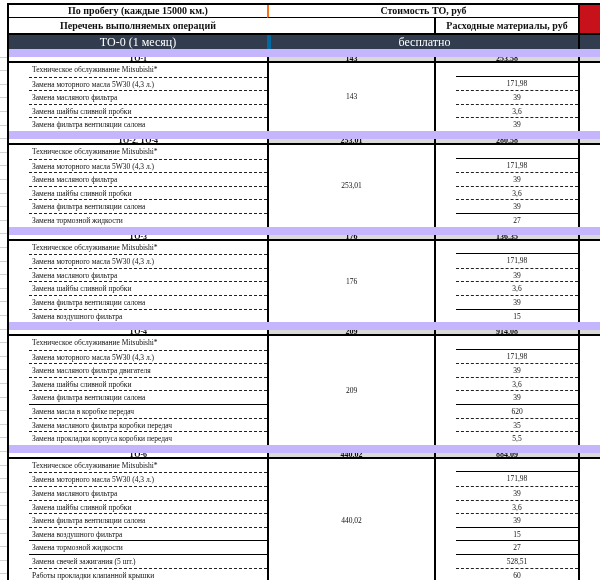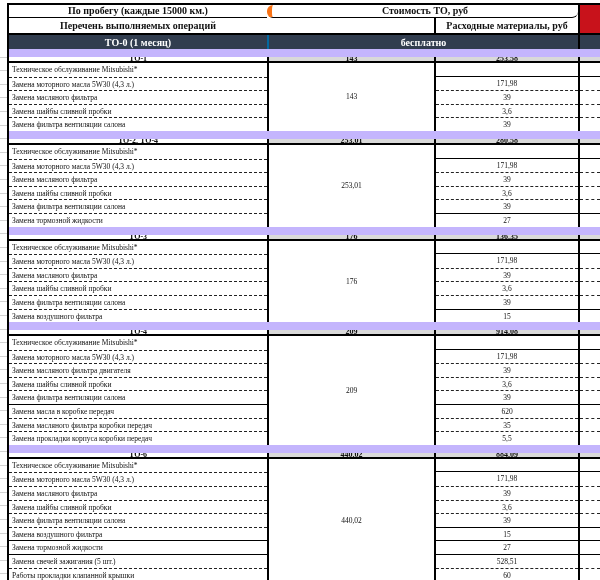--- a/index.html
+++ b/index.html
@@ -17,48 +17,48 @@
     position:absolute;left:7px;top:3px;width:593px;
     box-sizing:border-box;border-left:2px solid #000;border-top:2px solid #000;
     background:#fff;
   }
   .row{display:flex;}
   .c1,.c2,.c3,.c4,.cmerge{box-sizing:border-box;}
   .c1{width:258px;}
   .c2{width:167px;border-left:2px solid #000;}
   .c3{width:144px;border-left:2px solid #000;}
   .c4{width:22px;border-left:2px solid #000;}
-  .cmerge{width:311px;border-left:2px solid #0369a1;}
+  .cmerge{width:311px;border-left:4px solid #0369a1;}
 
   
   .hdr{display:grid;grid-template-columns:258px 167px 144px 22px;grid-template-rows:13px 15px;}
   .hcell{
     box-sizing:border-box;display:flex;align-items:center;justify-content:center;
     font-weight:bold;font-size:10px;line-height:1;overflow:hidden;white-space:nowrap;
   }
   .h-mileage{grid-column:1;grid-row:1;border-bottom:1px solid #000;}
-  .h-cost{grid-column:2/4;grid-row:1;border-left:5px solid #f97316;border-bottom:1px solid #000;border-radius:6px;}
+  .h-cost{grid-column:2/4;grid-row:1;border-left:2px solid #f97316;border-bottom:1px solid #000;}
   .h-red{grid-column:4;grid-row:1/3;border-left:2px solid #000;background:var(--red);}
   .h-ops{grid-column:1;grid-row:2;}
   .h-works{grid-column:2;grid-row:2;border-left:2px solid #000;margin-top:20px;}
   .h-mats{grid-column:3;grid-row:2;border-left:2px solid #000;}
 
   
   .free{height:14px;border-top:2px solid #000;background:var(--navy);color:#fff;}
   .free > div{display:flex;align-items:center;justify-content:center;
-    font-weight:bold;font-size:10px;overflow:hidden;white-space:nowrap;}
+    font-weight:normal;font-size:12px;overflow:hidden;white-space:nowrap;}
 
   
   .sec-hdr{height:14px;box-sizing:border-box;border-top:8px solid #c4b5fd;border-bottom:2px solid #000;justify-content:flex-end;}
   .sec-hdr > div{display:flex;align-items:center;justify-content:center;
     font-weight:bold;font-size:8px;line-height:1;overflow:hidden;white-space:nowrap;}
   .gray{background:var(--gray);}
 
   
-  .icol,.mcol,.gcol{display:flex;flex-direction:column;}
+  .icol,.mcol,.gcol{display:flex;flex-direction:column;padding-left:20px;}
   .item{height:13.6px;line-height:13.5px;box-sizing:border-box;overflow:hidden;
     font-size:7.5px;white-space:nowrap;}
   .lbl{padding-left:3px;text-align:left;}
   .val{text-align:center;font-family:Liberation Serif, serif;}
   .blank{border-bottom:1px solid #000;}
   .t-dashed{border-top:1px dashed #222;}
   .t-solid{border-top:1px solid #000;}
   .wcell{display:flex;align-items:center;justify-content:center;font-size:7.5px;}
   .sec-body:last-of-type{border-bottom:0;}
   #sections .sec-body.final{border-bottom:2px solid #000;}

